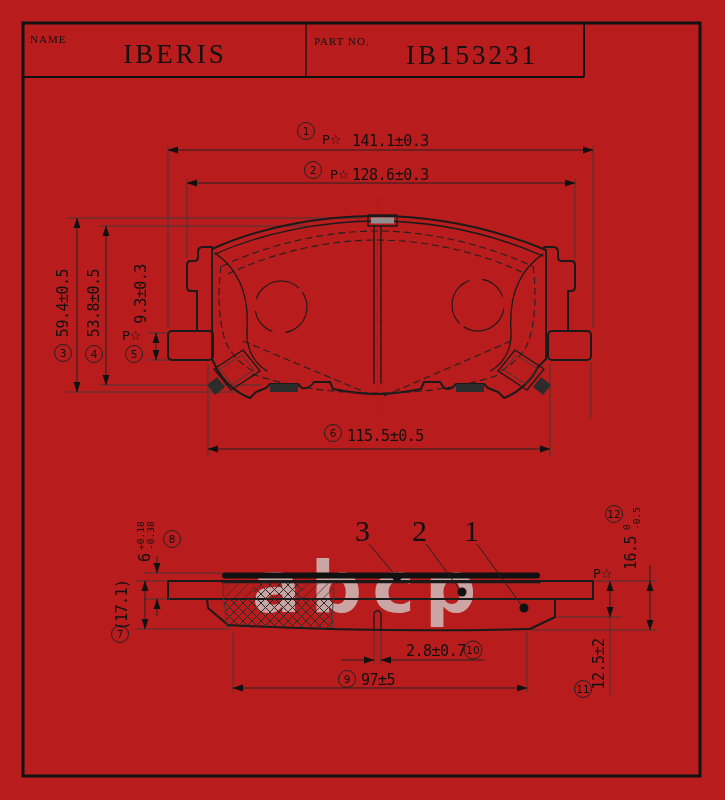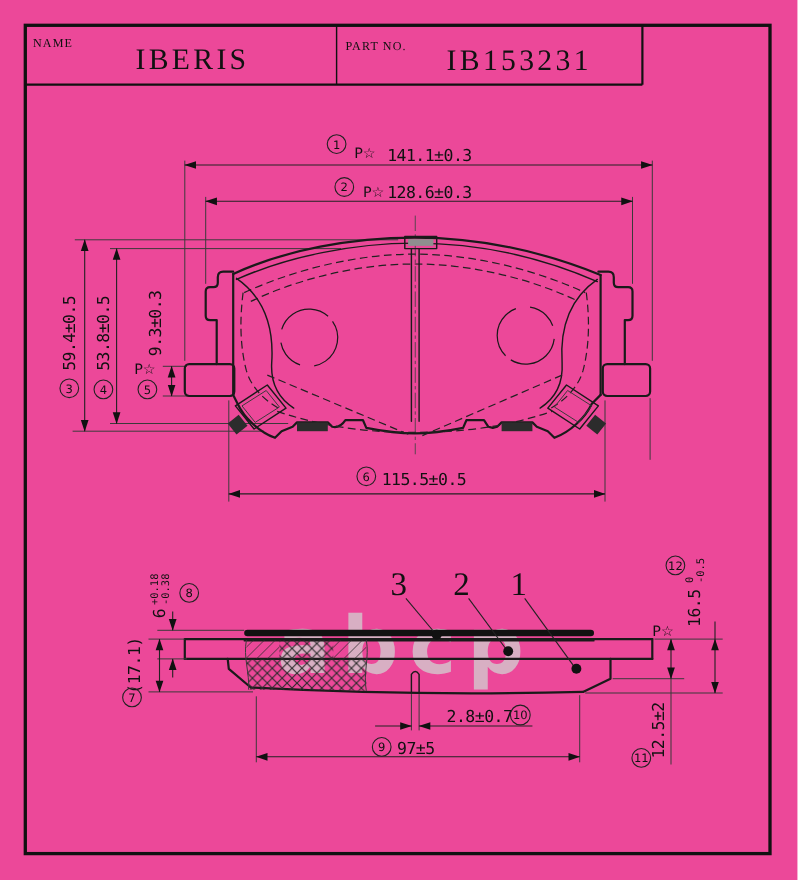--- a/index.html
+++ b/index.html
@@ -1,16 +1,16 @@
 <!DOCTYPE html>
 <html><head>
 <meta charset="utf-8">
 <style>
   html,body{margin:0;padding:0;background:#fff;}
-  .stage{position:relative;width:725px;height:800px;background:#ec4899;overflow:hidden;
+  .stage{position:relative;width:725px;height:800px;background:#b91c1c;overflow:hidden;
          font-family:"DejaVu Sans Mono",monospace;}
   svg{display:block}
   .ol{fill:none;stroke:#1a1a1a;stroke-width:2;stroke-linejoin:round;stroke-linecap:round}
   .ol1{fill:none;stroke:#1a1a1a;stroke-width:1.3;stroke-linejoin:round;stroke-linecap:round}
   .thin{fill:none;stroke:#3a3a3a;stroke-width:0.9}
   .dash{fill:none;stroke:#222;stroke-width:1.1;stroke-dasharray:7 4}
   .cdash{fill:none;stroke:#444;stroke-width:0.8;stroke-dasharray:14 3 3 3}
   .dim{fill:none;stroke:#222;stroke-width:1}
   .dt{font:15px "DejaVu Sans Mono",monospace;fill:#111;letter-spacing:-0.5px}
   .dts{font:9.5px "DejaVu Sans Mono",monospace;fill:#111}

